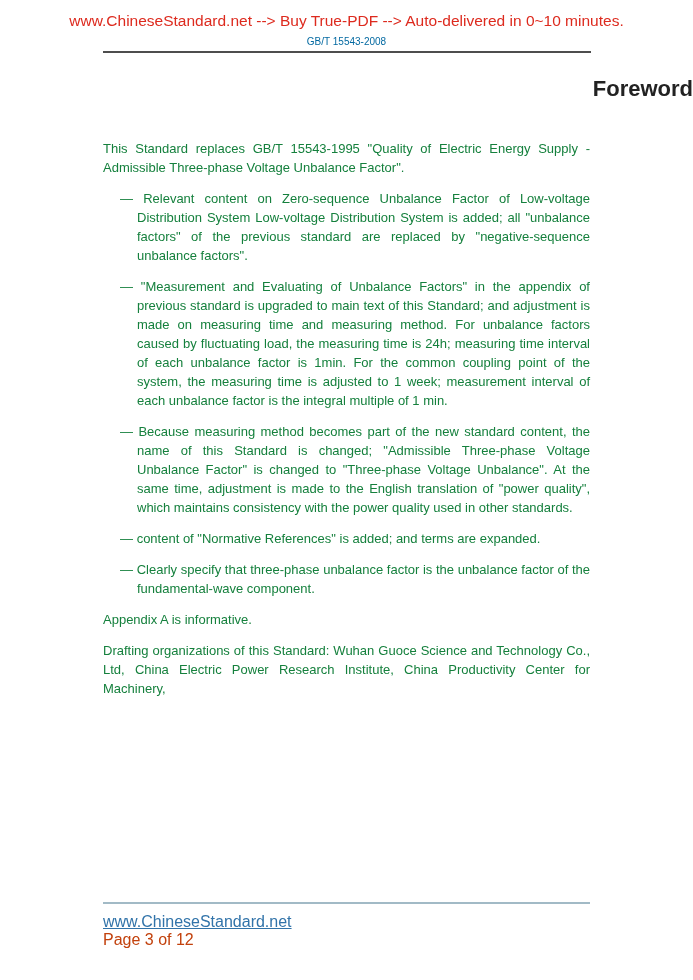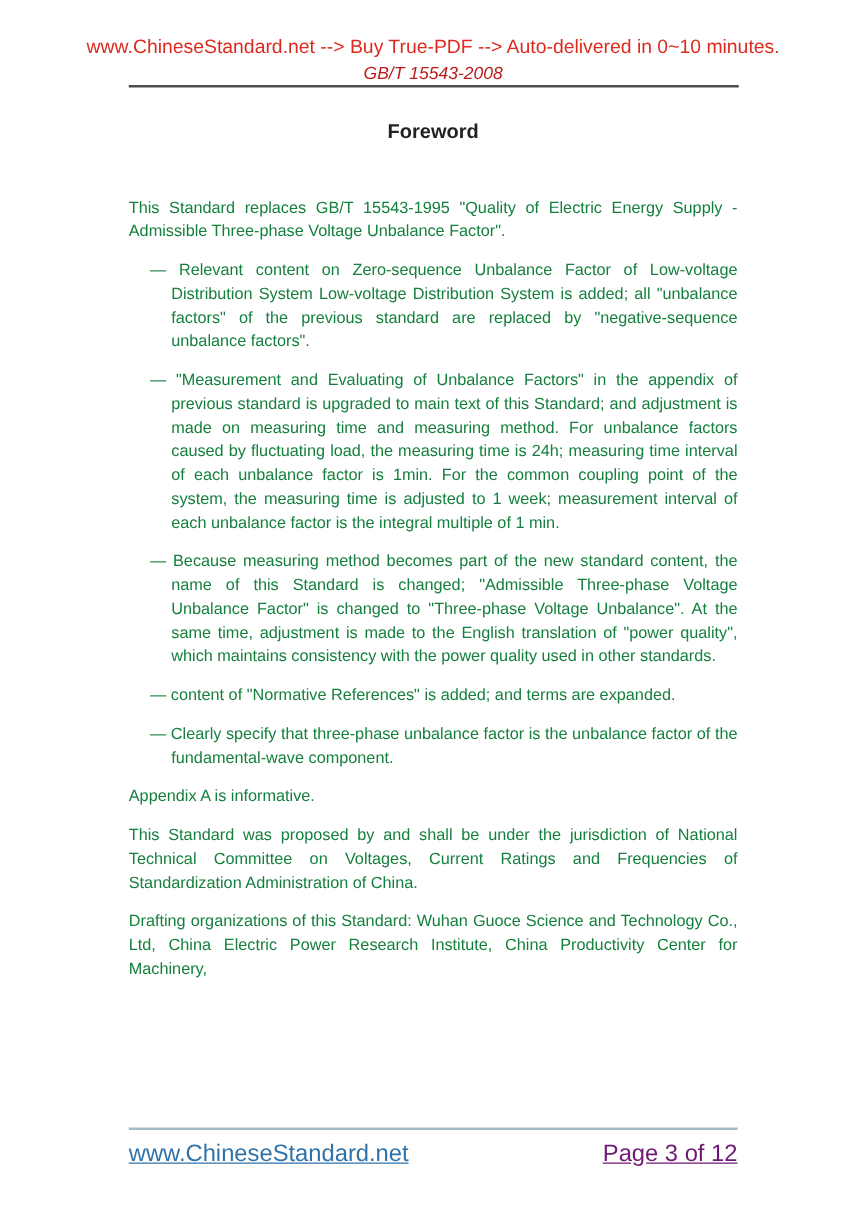--- a/index.html
+++ b/index.html
@@ -15,45 +15,44 @@
   }
   .page {
     position: relative;
     width: 693px;
     height: 980px;
     background: #ffffff;
     overflow: hidden;
   }
   
   .promo {
-    margin-top: 29px;
+    margin-top: 12px;
     text-align: center;
     color: var(--promo-red, #dd2a1e);
     font-size: 15.5px;
     line-height: 18px;
     white-space: nowrap;
   }
   .doc-number {
     margin-top: 4px;
     text-align: center;
-    color: #b91c1c;
-    font-size: 14px;
+    color: #0369a1;
+    font-size: 10px;
     line-height: 15px;
-    font-style: italic;
   }
   .header-rule {
     width: 488px;
     height: 2px;
     margin: 2px auto 0 auto;
     background: #4d4d4d;
   }
   .page-title {
     margin-top: 25px;
-    text-align: center;
-    font-size: 16px;
+    text-align: right;
+    font-size: 22px;
     font-weight: bold;
     color: #222222;
     line-height: 21px;
   }
   
   .content {
     width: 487px;
     margin: 40px auto 0 auto;
     font-size: 13px;
     line-height: 19px;
@@ -79,32 +78,32 @@
     top: 902px;
   }
   .footer-rule {
     height: 1.6px;
     background: var(--footer-line, #a2bac6);
     width: 100%;
   }
   .footer-row {
     margin-top: 9px;
     display: flex;
-    justify-content: space-between;
+    justify-content: center;
     align-items: baseline;
-    font-size: 19px;
+    font-size: 16px;
+    flex-direction: column;
   }
   .footer-link {
     color: var(--link-blue, #3173a9);
     text-decoration: underline;
     cursor: pointer;
   }
   .footer-page {
-    color: #701a75;
-    text-decoration: underline;
+    color: #c2410c;
   }
 </style>
 </head>
 <body>
 
 <div class="page">
 
   <div class="promo">www.ChineseStandard.net --&gt; Buy True-PDF --&gt; Auto-delivered in 0~10 minutes.</div>
 
   <div class="doc-number">GB/T 15543-2008</div>
@@ -125,21 +124,20 @@
 
     <div class="bullet"><span class="dash">—</span> <span>Because measuring method becomes part of the new standard content, the name of this Standard is changed; "Admissible Three-phase Voltage Unbalance Factor" is changed to "Three-phase Voltage Unbalance". At the same time, adjustment is made to the English translation of "power quality", which maintains consistency with the power quality used in other standards.</span></div>
 
     <div class="bullet"><span class="dash">—</span> <span>content of "Normative References" is added; and terms are expanded.</span></div>
 
     <div class="bullet"><span class="dash">—</span> <span>Clearly specify that three-phase unbalance factor is the unbalance factor of the fundamental-wave component.</span></div>
 
 
     <p class="para">Appendix A is informative.</p>
 
-    <p class="para">This Standard was proposed by and shall be under the jurisdiction of National Technical Committee on Voltages, Current Ratings and Frequencies of Standardization Administration of China.</p>
 
     <p class="para">Drafting organizations of this Standard: Wuhan Guoce Science and Technology Co., Ltd, China Electric Power Research Institute, China Productivity Center for Machinery,</p>
 
   </div>
 
   <div class="footer">
     <div class="footer-rule"></div>
     <div class="footer-row">
       <span class="footer-link">www.ChineseStandard.net</span>
       <span class="footer-page">Page 3 of 12</span>

